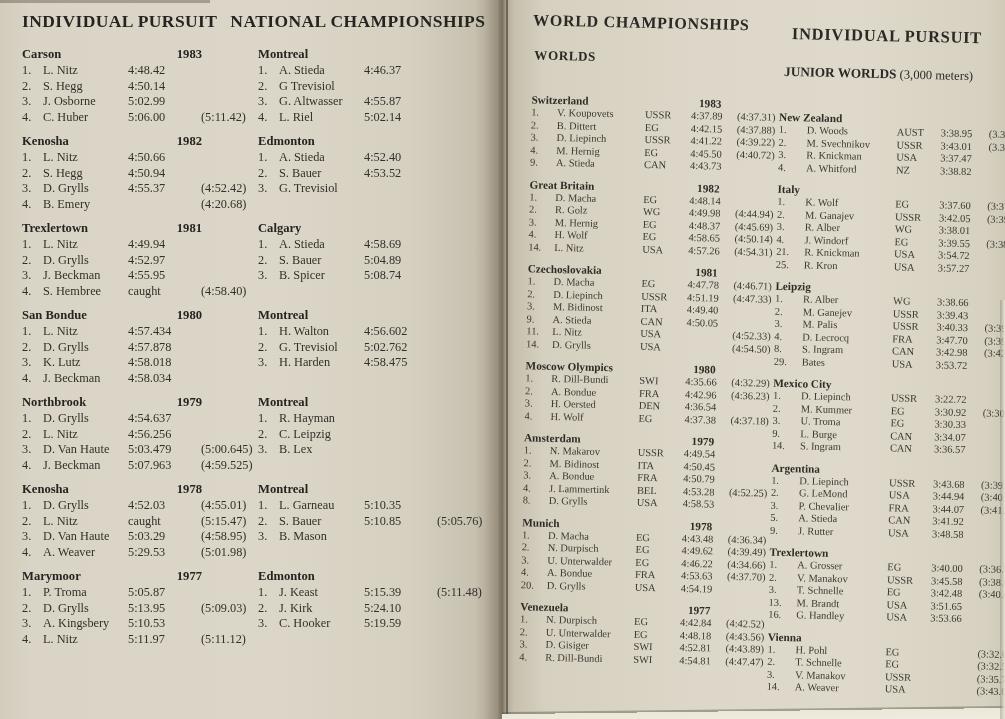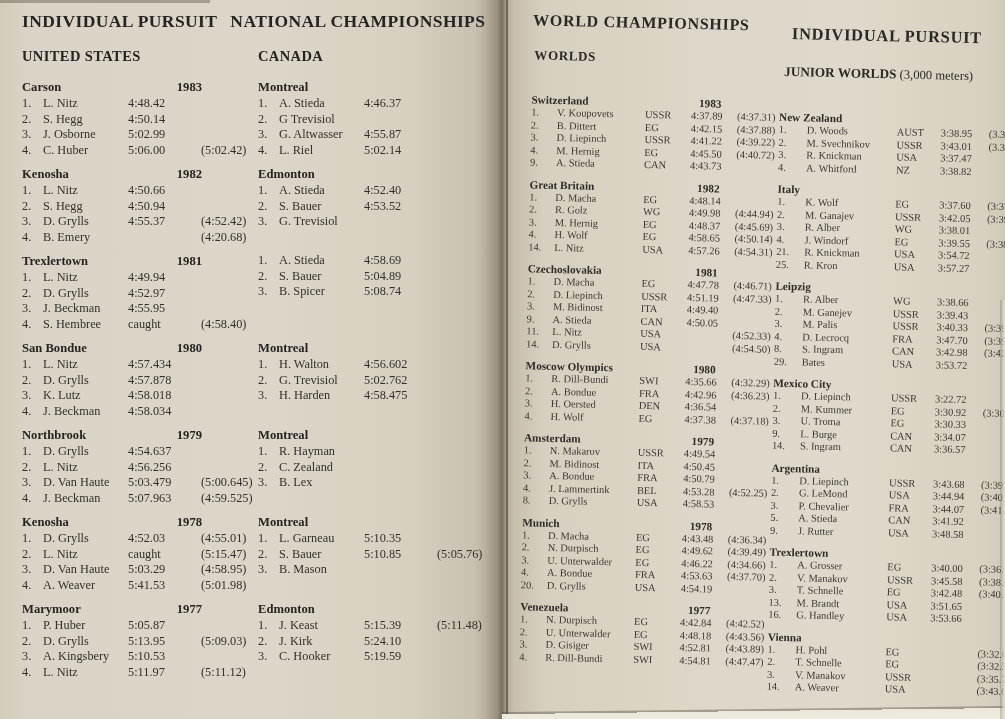--- a/index.html
+++ b/index.html
@@ -58,24 +58,20 @@
 </head>
 <body>
 
 <div class="spread">
 
   <div class="page-left">
     <div class="lp-inner">
       <div class="lp-title">
         <span class="t1">INDIVIDUAL PURSUIT</span><span class="t2">NATIONAL CHAMPIONSHIPS</span>
       </div>
-      <div class="lp-heads">
-        <div class="h1">UNITED STATES</div>
-        <div class="h2">CANADA</div>
-      </div>
       <div class="lp-cols">
         <div class="col-national" id="col-us">
             <div class="section">
               <div class="sec-head">
                 <span class="venue">Carson</span>
                 <span class="year">1983</span>
               </div>
               <div class="row national">
                 <span class="c-rank">1.</span>
                 <span class="c-name">L. Nitz</span>
@@ -91,21 +87,21 @@
               <div class="row national">
                 <span class="c-rank">3.</span>
                 <span class="c-name">J. Osborne</span>
                 <span class="c-time">5:02.99</span>
                 <span class="c-paren"></span>
               </div>
               <div class="row national">
                 <span class="c-rank">4.</span>
                 <span class="c-name">C. Huber</span>
                 <span class="c-time">5:06.00</span>
-                <span class="c-paren">(5:02.42)</span>
+                <span class="c-paren">(5:11.42)</span>
               </div>
             </div>
             <div class="section">
               <div class="sec-head">
                 <span class="venue">Kenosha</span>
                 <span class="year">1982</span>
               </div>
               <div class="row national">
                 <span class="c-rank">1.</span>
                 <span class="c-name">L. Nitz</span>
@@ -240,32 +236,32 @@
               </div>
               <div class="row national">
                 <span class="c-rank">3.</span>
                 <span class="c-name">D. Van Haute</span>
                 <span class="c-time">5:03.29</span>
                 <span class="c-paren">(4:58.95)</span>
               </div>
               <div class="row national">
                 <span class="c-rank">4.</span>
                 <span class="c-name">A. Weaver</span>
-                <span class="c-time">5:41.53</span>
+                <span class="c-time">5:29.53</span>
                 <span class="c-paren">(5:01.98)</span>
               </div>
             </div>
             <div class="section">
               <div class="sec-head">
                 <span class="venue">Marymoor</span>
                 <span class="year">1977</span>
               </div>
               <div class="row national">
                 <span class="c-rank">1.</span>
-                <span class="c-name">P. Huber</span>
+                <span class="c-name">P. Troma</span>
                 <span class="c-time">5:05.87</span>
                 <span class="c-paren"></span>
               </div>
               <div class="row national">
                 <span class="c-rank">2.</span>
                 <span class="c-name">D. Grylls</span>
                 <span class="c-time">5:13.95</span>
                 <span class="c-paren">(5:09.03)</span>
               </div>
               <div class="row national">
@@ -329,20 +325,23 @@
                 <span class="c-paren"></span>
               </div>
               <div class="row national">
                 <span class="c-rank">3.</span>
                 <span class="c-name">G. Trevisiol</span>
                 <span class="c-time"></span>
                 <span class="c-paren"></span>
               </div>
             </div>
             <div class="section">
+              <div class="sec-head">
+                <span class="venue">Calgary</span>
+              </div>
               <div class="row national">
                 <span class="c-rank">1.</span>
                 <span class="c-name">A. Stieda</span>
                 <span class="c-time">4:58.69</span>
                 <span class="c-paren"></span>
               </div>
               <div class="row national">
                 <span class="c-rank">2.</span>
                 <span class="c-name">S. Bauer</span>
                 <span class="c-time">5:04.89</span>
@@ -383,21 +382,21 @@
                 <span class="venue">Montreal</span>
               </div>
               <div class="row national">
                 <span class="c-rank">1.</span>
                 <span class="c-name">R. Hayman</span>
                 <span class="c-time"></span>
                 <span class="c-paren"></span>
               </div>
               <div class="row national">
                 <span class="c-rank">2.</span>
-                <span class="c-name">C. Zealand</span>
+                <span class="c-name">C. Leipzig</span>
                 <span class="c-time"></span>
                 <span class="c-paren"></span>
               </div>
               <div class="row national">
                 <span class="c-rank">3.</span>
                 <span class="c-name">B. Lex</span>
                 <span class="c-time"></span>
                 <span class="c-paren"></span>
               </div>
             </div>

